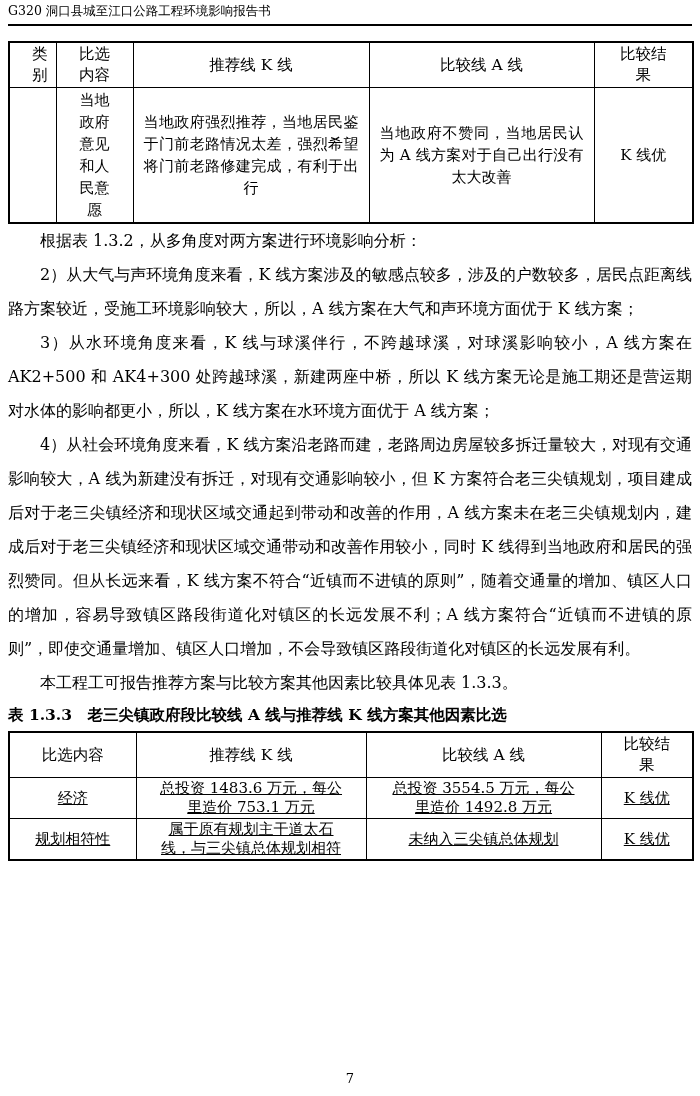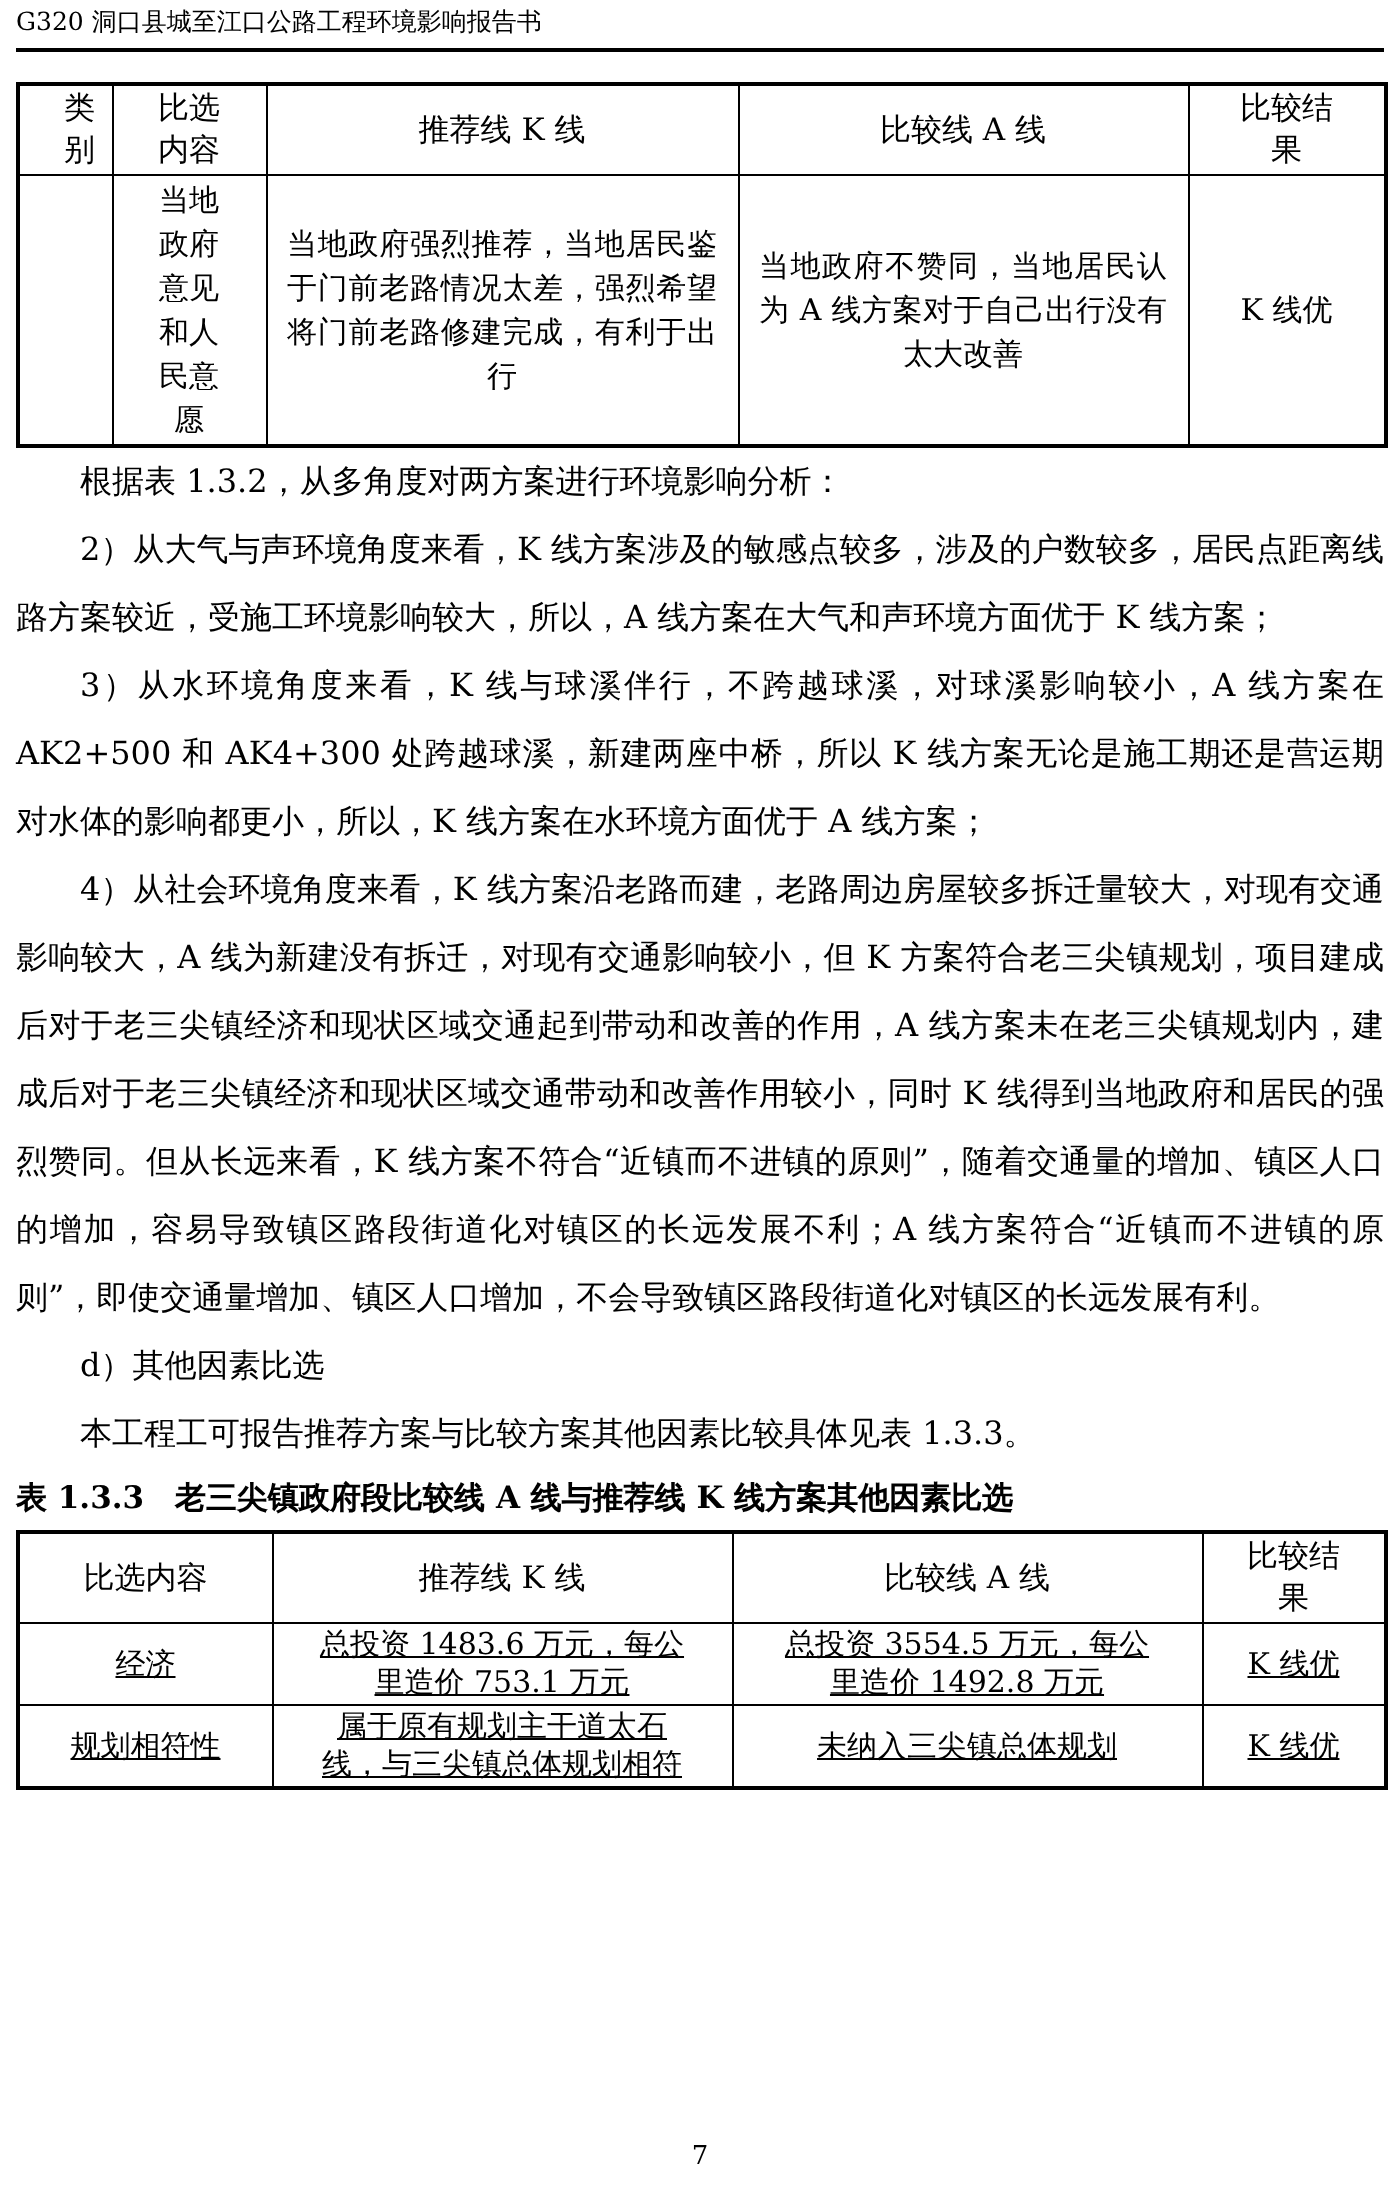--- a/index.html
+++ b/index.html
@@ -105,21 +105,20 @@
         <td>K 线优</td>
       </tr>
     </tbody>
   </table>
 
   <div class="body-text">
     <p>根据表 1.3.2，从多角度对两方案进行环境影响分析：</p>
     <p>2）从大气与声环境角度来看，K 线方案涉及的敏感点较多，涉及的户数较多，居民点距离线路方案较近，受施工环境影响较大，所以，A 线方案在大气和声环境方面优于 K 线方案；</p>
     <p>3）从水环境角度来看，K 线与球溪伴行，不跨越球溪，对球溪影响较小，A 线方案在 AK2+500 和 AK4+300 处跨越球溪，新建两座中桥，所以 K 线方案无论是施工期还是营运期对水体的影响都更小，所以，K 线方案在水环境方面优于 A 线方案；</p>
     <p>4）从社会环境角度来看，K 线方案沿老路而建，老路周边房屋较多拆迁量较大，对现有交通影响较大，A 线为新建没有拆迁，对现有交通影响较小，但 K 方案符合老三尖镇规划，项目建成后对于老三尖镇经济和现状区域交通起到带动和改善的作用，A 线方案未在老三尖镇规划内，建成后对于老三尖镇经济和现状区域交通带动和改善作用较小，同时 K 线得到当地政府和居民的强烈赞同。但从长远来看，K 线方案不符合“近镇而不进镇的原则”，随着交通量的增加、镇区人口的增加，容易导致镇区路段街道化对镇区的长远发展不利；A 线方案符合“近镇而不进镇的原则”，即使交通量增加、镇区人口增加，不会导致镇区路段街道化对镇区的长远发展有利。</p>
-    <p>d）其他因素比选</p>
     <p>本工程工可报告推荐方案与比较方案其他因素比较具体见表 1.3.3。</p>
   </div>
 
   <div class="table-caption">表 1.3.3　老三尖镇政府段比较线 A 线与推荐线 K 线方案其他因素比选</div>
 
   <table class="t2">
     <colgroup>
       <col style="width:127px">
         <col style="width:230px">
         <col style="width:235px">

